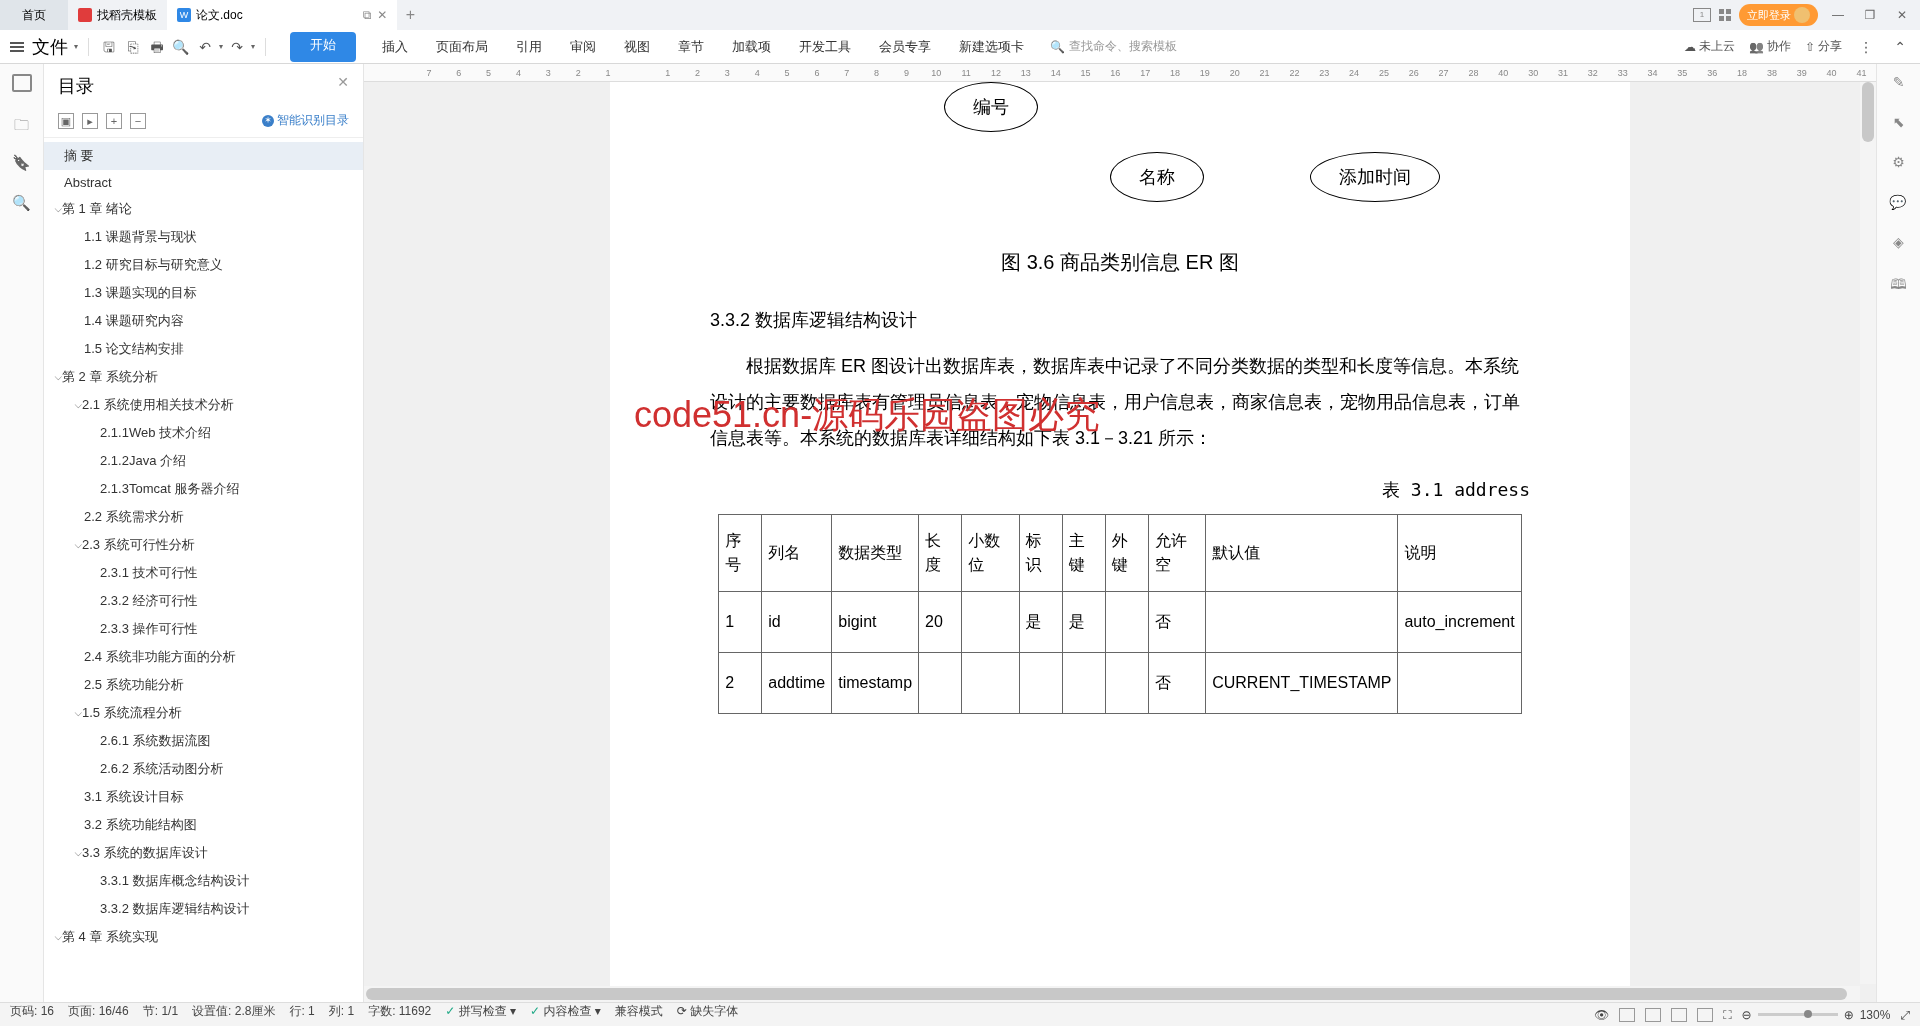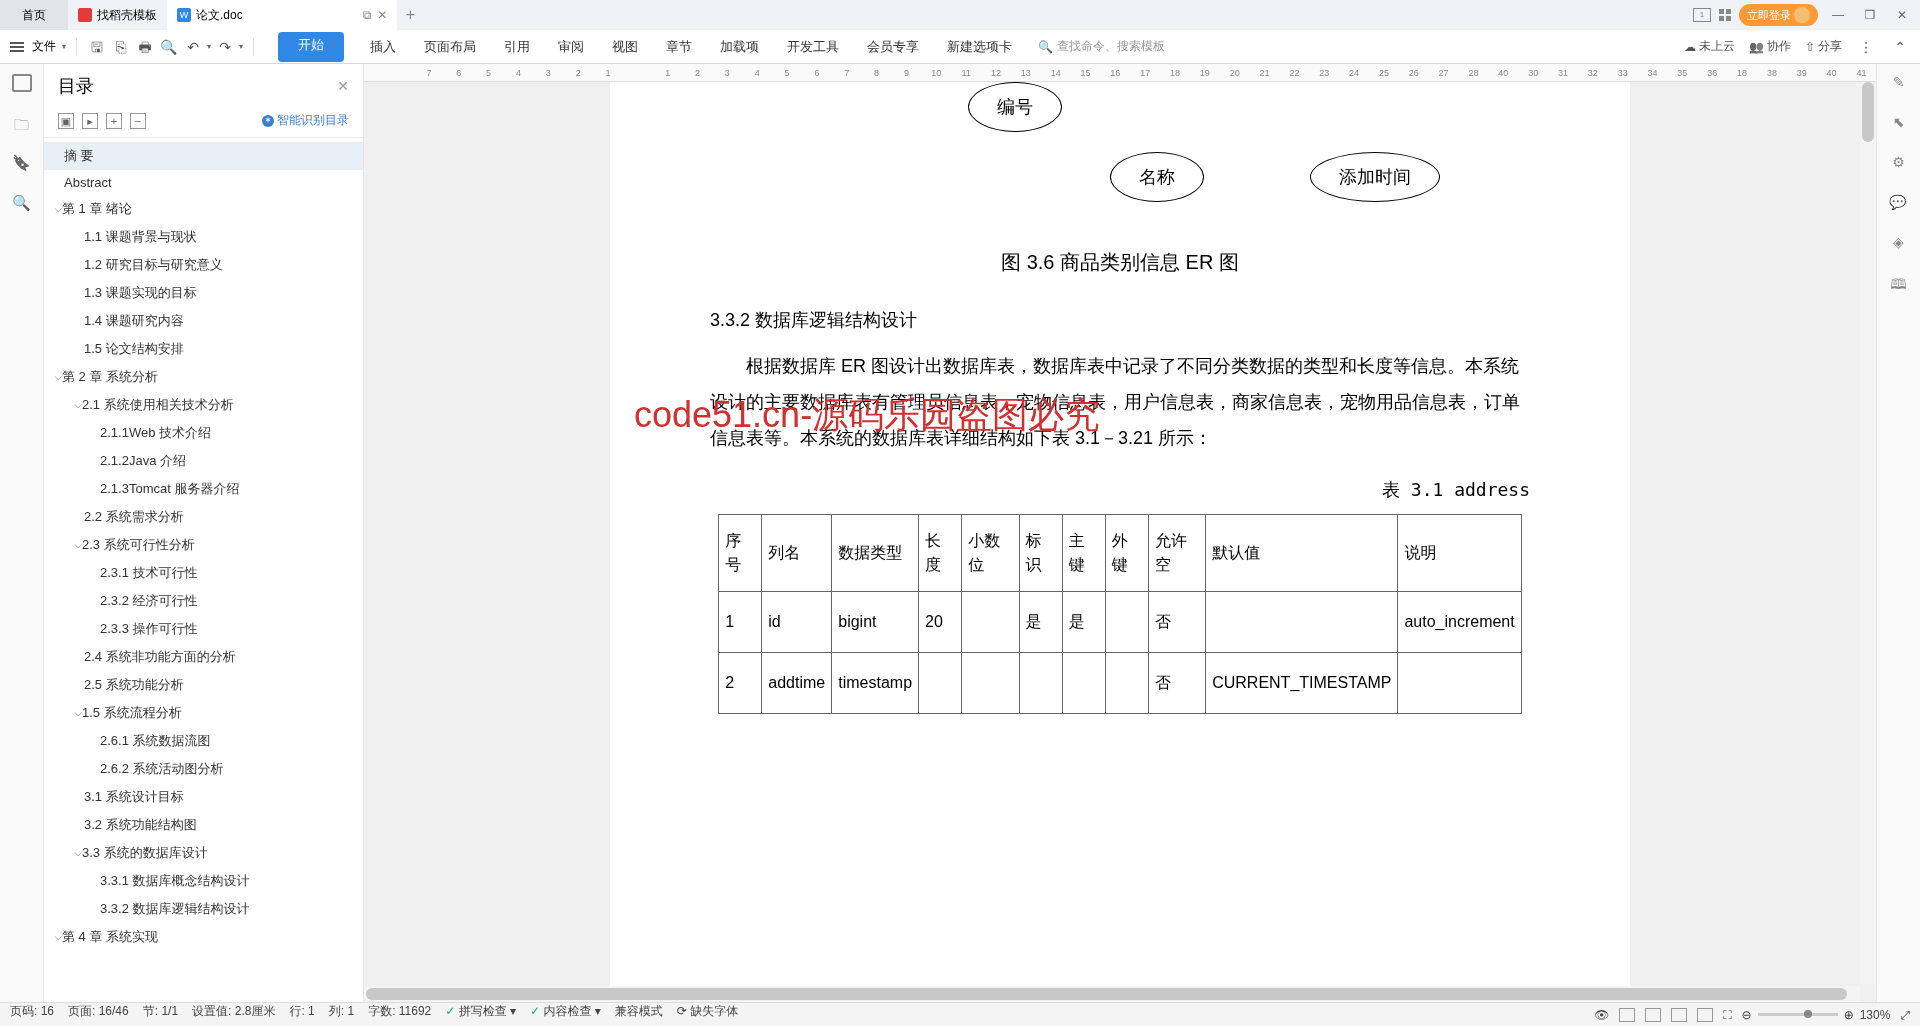--- a/index.html
+++ b/index.html
@@ -20,42 +20,42 @@
 .grid-ico { display: grid; grid-template-columns: 5px 5px; grid-template-rows: 5px 5px; gap: 2px; }
 .grid-ico span { background: #888; }
 .login { background: #ff9a34; color: #fff; padding: 3px 8px; border-radius: 12px; font-size: 11px; display: flex; align-items: center; gap: 3px; }
 .avatar { width: 16px; height: 16px; background: #f0c070; border-radius: 50%; }
 .win-btn { width: 24px; height: 24px; color: #666; text-align: center; line-height: 24px; font-size: 12px; cursor: pointer; }
 
 
 .menubar { display: flex; align-items: center; height: 34px; border-bottom: 1px solid #d8d8d8; padding: 0 10px; gap: 4px; }
 .hamb { display: inline-block; width: 14px; }
 .hamb::before { content:""; display:block; width:14px; height:2px; background:#555; box-shadow:0 4px 0 #555,0 -4px 0 #555;}
-.file-lbl { font-size: 12px; margin-left: 4px; margin-right: 2px; }
+.file-lbl { font-size: 18px; margin-left: 4px; margin-right: 2px; }
 .drop-arrow { font-size: 8px; color: #666; }
 .ico-btn { width: 20px; height: 20px; color: #555; text-align: center; line-height: 20px; font-size: 14px; cursor: pointer; }
 .sep { width: 1px; height: 18px; background: #ddd; margin: 0 6px; }
 .rtabs { display: flex; gap: 24px; margin-left: 14px; }
 .rtab { font-size: 13px; color: #333; cursor: pointer; padding: 6px 2px; }
 .rtab.act { background: #2f88e6; color: #fff; padding: 4px 20px; border-radius: 4px; }
 .search { margin-left: 20px; display: flex; align-items: center; gap: 4px; color: #999; font-size: 12px; }
 .right-tools { margin-left: auto; display: flex; align-items: center; gap: 14px; font-size: 12px; color: #555; }
 .rt-item { display: flex; align-items: center; gap: 3px; cursor: pointer; }
 .cloud-ico::before { content:"☁"; } .people-ico::before { content:"👥"; filter: grayscale(1); }
 
 
 .main { display: flex; height: calc(100vh - 30px - 34px - 24px); }
 .leftbar { width: 44px; background: #fafafa; border-right: 1px solid #e5e5e5; display: flex; flex-direction: column; align-items: center; padding-top: 10px; gap: 22px; }
 .lb-ico { width: 20px; height: 18px; color: #888; cursor: pointer; text-align:center; font-size: 15px; }
 .sq-ico { border: 2px solid #888; border-radius: 2px; }
 .bm-ico::before { content:"🔖"; filter: grayscale(1); }
 .sr-ico::before { content:"🔍"; }
 
 .outline { width: 320px; border-right: 1px solid #e5e5e5; display: flex; flex-direction: column; }
-.out-hd { display: flex; align-items: center; padding: 10px 14px; }
+.out-hd { display: flex; padding: 10px 14px; }
 .out-ttl { font-size: 18px; font-weight: 500; }
 .out-close { margin-left: auto; color: #999; cursor: pointer; font-size: 14px; }
 .out-tools { display: flex; align-items: center; padding: 4px 14px 8px; gap: 8px; border-bottom: 1px solid #eee; }
 .ot-b { width: 16px; height: 16px; border: 1px solid #999; font-size: 11px; text-align: center; line-height: 14px; color: #666; cursor: pointer; }
 .out-smart { margin-left: auto; color: #3a7fc9; font-size: 12px; display: flex; align-items: center; gap: 3px; cursor: pointer; }
 .dot-b { width: 12px; height: 12px; background: #3a7fc9; border-radius: 50%; color: #fff; font-size: 9px; text-align: center; }
 
 .toc { flex: 1; overflow: auto; padding: 4px 0 10px; font-size: 13px; }
 .toc-it { padding: 5px 14px 5px 20px; cursor: pointer; display: flex; align-items: center; white-space: nowrap; color: #333; text-align: right; }
 .toc-it.sel { background: #e8eef5; }
@@ -346,21 +346,21 @@
         <span>35</span>
         <span>36</span>
         <span>18</span>
         <span>38</span>
         <span>39</span>
         <span>40</span>
         <span>41</span>
       </div>
     <div class="page">
       <div class="er-dia">
-        <span class="ellip" style="left:258px;top:-10px">编号</span>
+        <span class="ellip" style="left:234px;top:-10px">编号</span>
         <span class="ellip" style="left:400px;top:60px">名称</span>
         <span class="ellip" style="left:600px;top:60px">添加时间</span>
       </div>
       <div class="cap">图 3.6 商品类别信息 ER 图</div>
       <div class="h3">3.3.2 数据库逻辑结构设计</div>
       <div class="para">根据数据库 ER 图设计出数据库表，数据库表中记录了不同分类数据的类型和长度等信息。本系统设计的主要数据库表有管理员信息表，宠物信息表，用户信息表，商家信息表，宠物用品信息表，订单信息表等。本系统的数据库表详细结构如下表 3.1－3.21 所示：</div>
       <div class="wm">code51.cn-源码乐园盗图必究</div>
       <div class="tbl-cap">表 3.1  address</div>
       <table>
           <tbody id="tbl">

